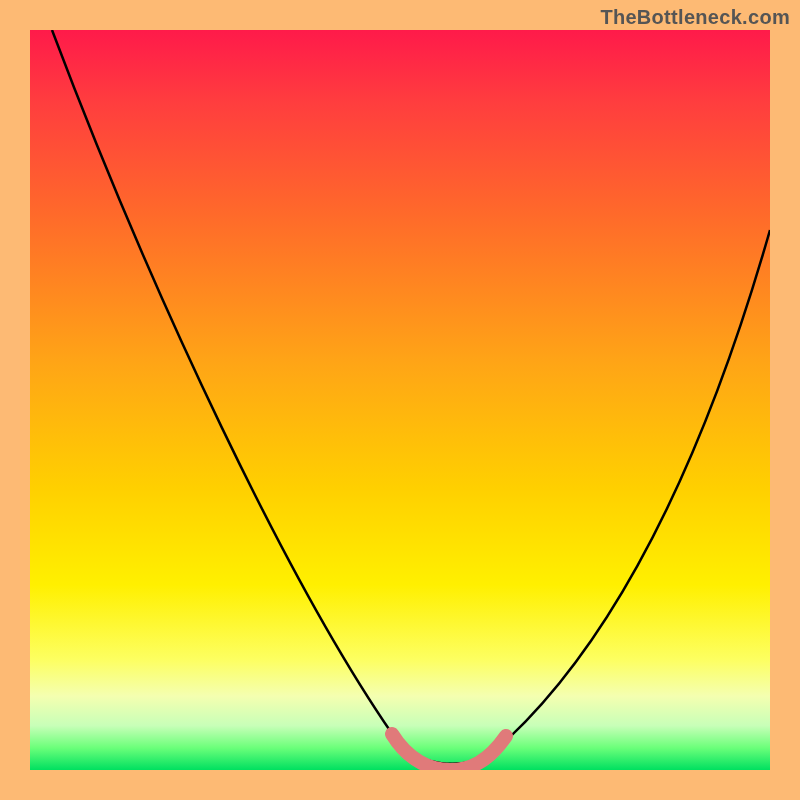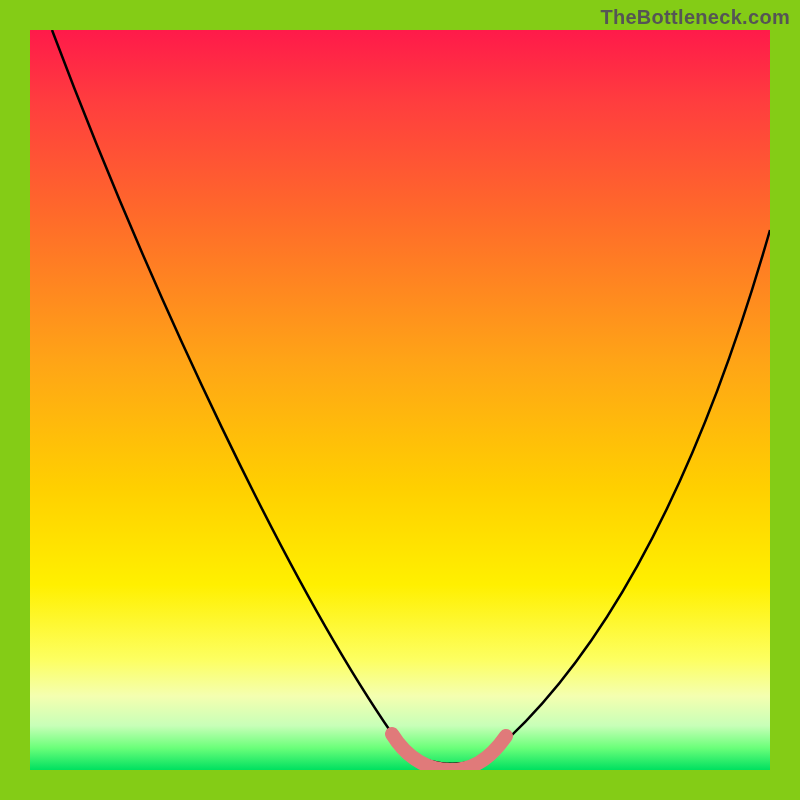--- a/index.html
+++ b/index.html
@@ -8,21 +8,21 @@
     width: 800px;
     height: 800px;
     background: #000;
     overflow: hidden;
     font-family: Arial, Helvetica, sans-serif;
   }
   .frame {
     position: relative;
     width: 800px;
     height: 800px;
-    background: #84cc16;
+    background: #fdba74;
   }
   .watermark {
     position: absolute;
     top: 6px;
     right: 10px;
     color: #555;
     font-size: 20px;
     font-weight: bold;
     letter-spacing: 0.3px;
     z-index: 10;

